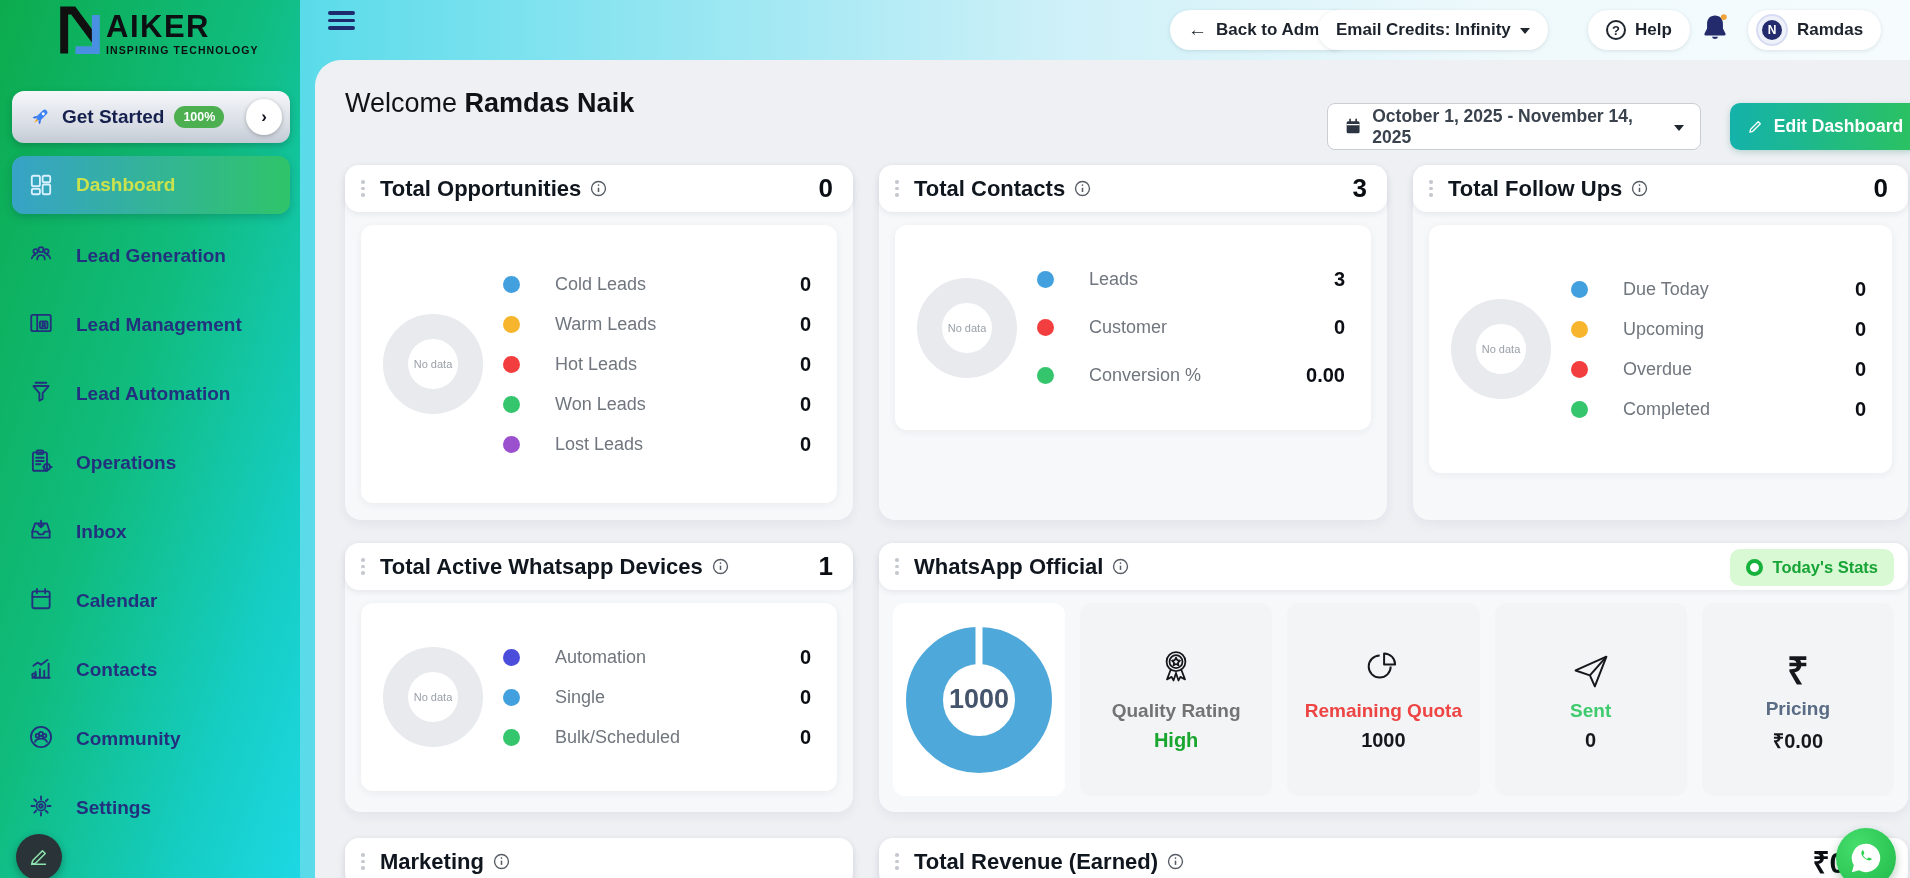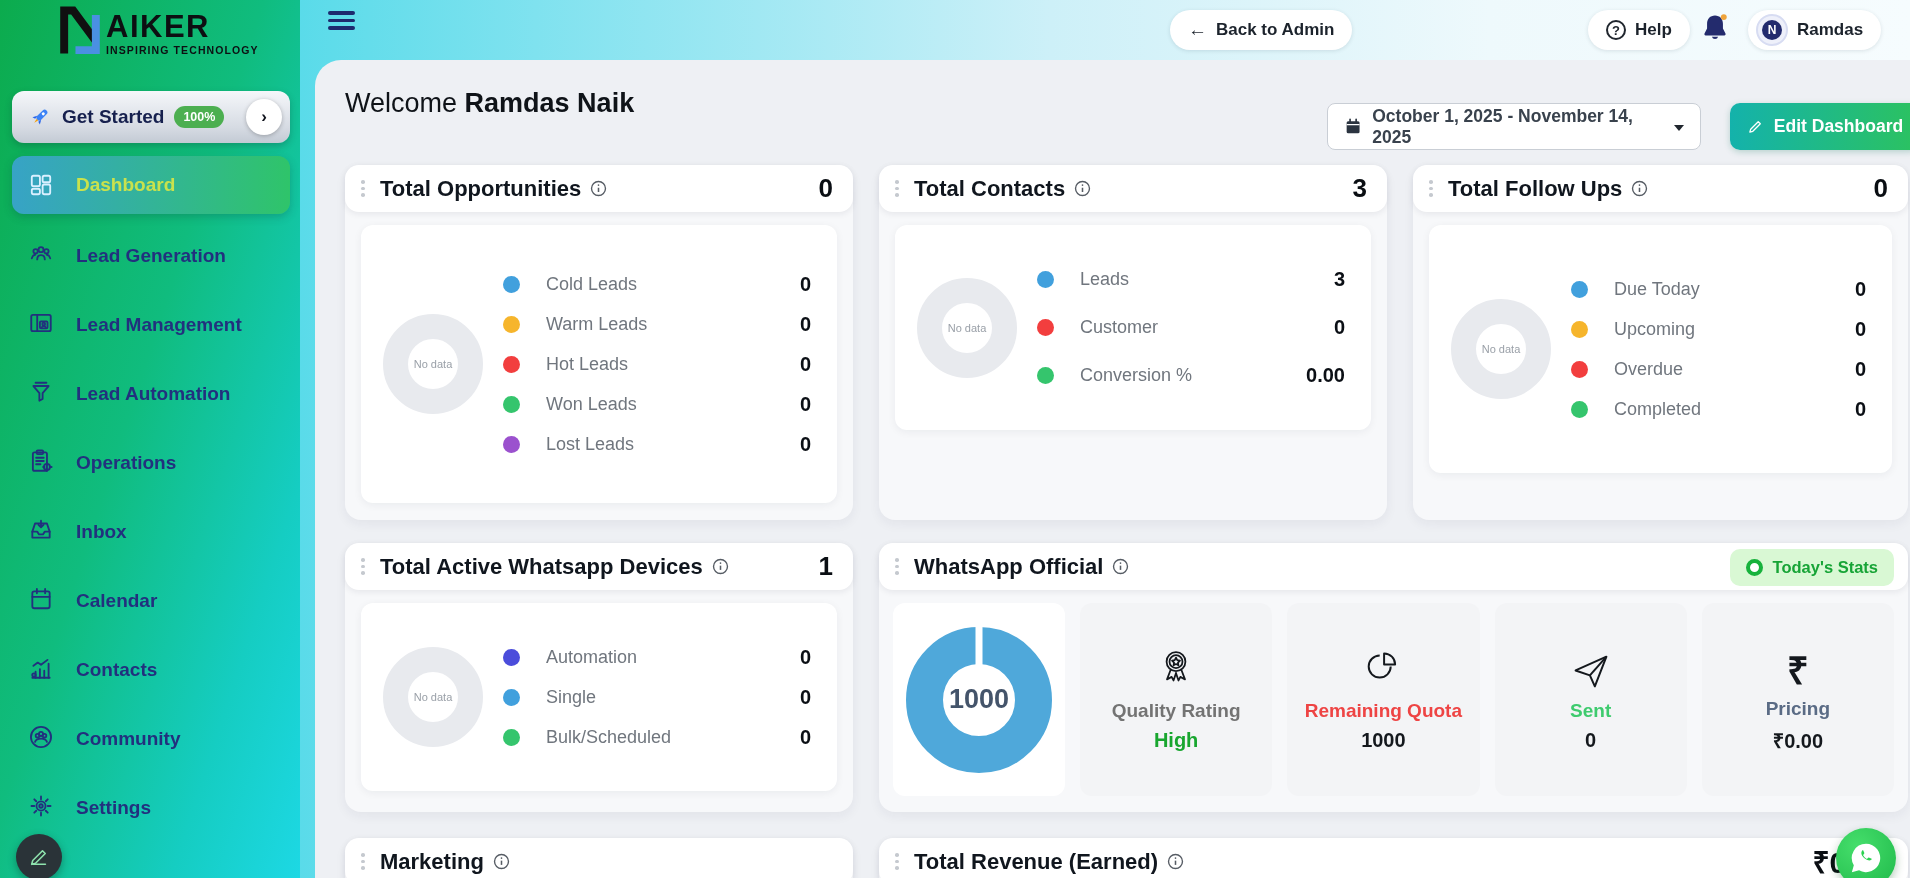--- a/index.html
+++ b/index.html
@@ -96,21 +96,21 @@
 
   .cpanel { position:absolute; left:16px; right:16px; top:60px; background:#fff; border-radius:12px;
     box-shadow:0 2px 8px rgba(25,35,55,.06); display:flex; align-items:center; padding:0 26px 0 22px; gap:20px; }
   .h-opp { height:278px; } .h-con { height:205px; } .h-fol { height:248px; } .h-dev { height:188px; }
 
   .donut { width:100px; height:100px; flex:0 0 100px; border:25px solid #e8eaee; border-radius:50%;
     display:flex; align-items:center; justify-content:center; }
   .nodata { font-size:11px; color:#9aa0a8; }
   .legend { flex:1; display:flex; flex-direction:column; justify-content:center; }
   .g40 { gap:16px; } .g48 { gap:24px; }
-  .lrow { display:flex; align-items:center; gap:26px; height:24px; }
+  .lrow { display:flex; align-items:center; gap:35px; height:24px; }
   .ldot { width:17px; height:17px; border-radius:50%; flex:0 0 17px; }
   .llab { font-size:18px; color:#70767e; }
   .lval { margin-left:auto; font-size:20px; font-weight:800; color:#0b0f15; }
 
   
   .badge { position:absolute; top:6px; right:14px; height:37px; background:#d9f8d4; border-radius:10px;
     display:flex; align-items:center; gap:10px; padding:0 16px; font-size:16.5px; font-weight:700; color:#17a436; }
   .badge-dot { width:17px; height:17px; border-radius:50%; border:4.5px solid #17b23c; background:#fff; }
   .wa-body { position:absolute; left:14px; right:14px; top:60px; bottom:16px; display:flex; gap:15px; }
   .wa-donut-panel { width:172px; flex:0 0 172px; background:#fff; border-radius:12px; display:flex;
@@ -288,20 +288,24 @@
       <i></i>
       <i></i>
       <i></i>
     </div>
 
   <div class="pill p-back">
     <span class="arrow-glyph">←</span>
     <span>Back to Admin</span>
   </div>
 
+  <div class="pill p-email">
+    <span>Email Credits: Infinity</span>
+    <span class="caret"></span>
+  </div>
 
   <div class="pill p-help">
     <span class="help-circle">?</span>
     <span>Help</span>
   </div>
 
   <div class="bell">
     <svg width="34" height="34" viewBox="0 0 24 24">
       <path d="M12 2.5c-3.4 0-5.6 2.5-5.6 5.8v3.4l-1.8 3.5c-.3.6.1 1.3.8 1.3h13.2c.7 0 1.1-.7.8-1.3l-1.8-3.5V8.3c0-3.3-2.2-5.8-5.6-5.8z" fill="#232b6d"></path>
       <path d="M9.8 17.5a2.3 2.3 0 0 0 4.4 0z" fill="#232b6d"></path>

